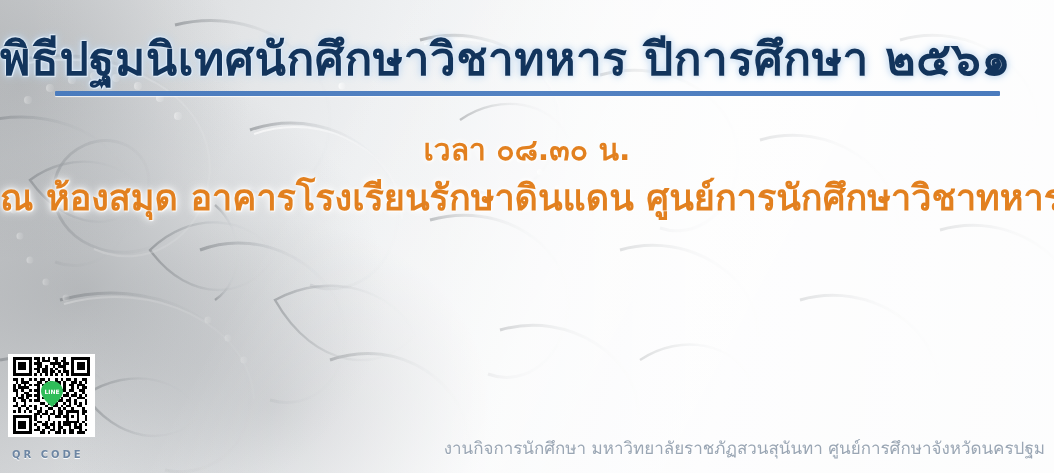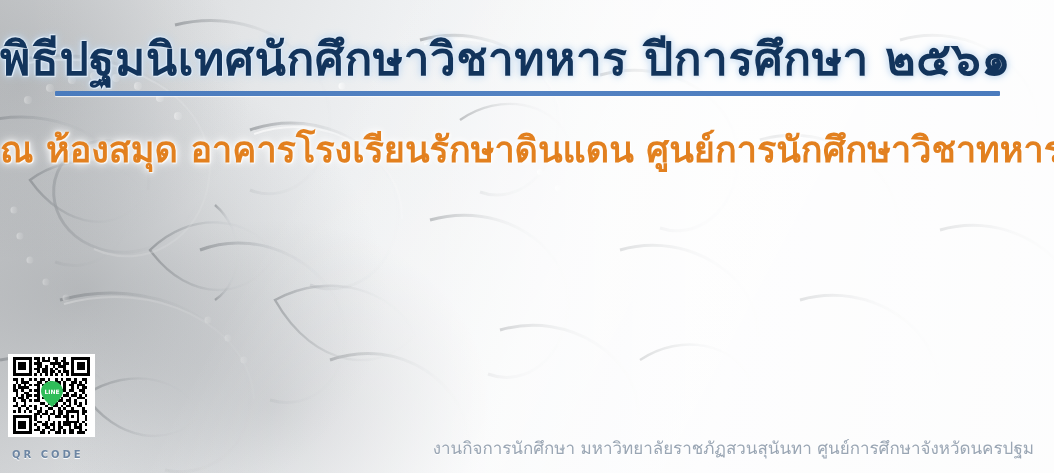--- a/index.html
+++ b/index.html
@@ -144,21 +144,21 @@
     letter-spacing: 3px;
     font-weight: bold;
     color: #6d86a3;
     text-shadow: 0 1px 0 rgba(255,255,255,0.9);
     text-align: left;
     padding-left: 4px;
   }
 
   .footer {
     position: absolute;
-    right: 20px;
+    right: 9px;
     bottom: 12px;
     font-size: 17px;
     color: #9aa6b4;
     white-space: nowrap;
     text-shadow: 0 1px 0 rgba(255,255,255,0.85);
   }
 </style>
 </head>
 <body>
 
@@ -251,20 +251,21 @@
   <div class="bg-vignette"></div>
   <div class="bg-sheen"></div>
 
   <div class="content">
 
     <div class="title">พิธีปฐมนิเทศนักศึกษาวิชาทหาร ปีการศึกษา ๒๕๖๑</div>
 
     <div class="divider"></div>
 
     <div class="body-lines">
+      <div class="body-line l3">เวลา ๐๘.๓๐ น.</div>
       <div class="body-line l4">ณ ห้องสมุด อาคารโรงเรียนรักษาดินแดน ศูนย์การนักศึกษาวิชาทหาร</div>
     </div>
 
     <div class="qr-block">
       <div class="qr-card">
         <div class="qr-canvas">
           <svg viewBox="0 0 29 29" shape-rendering="crispEdges" xmlns="http://www.w3.org/2000/svg">
             <rect width="29" height="29" fill="#ffffff"></rect>
             <g fill="#000000">
 

